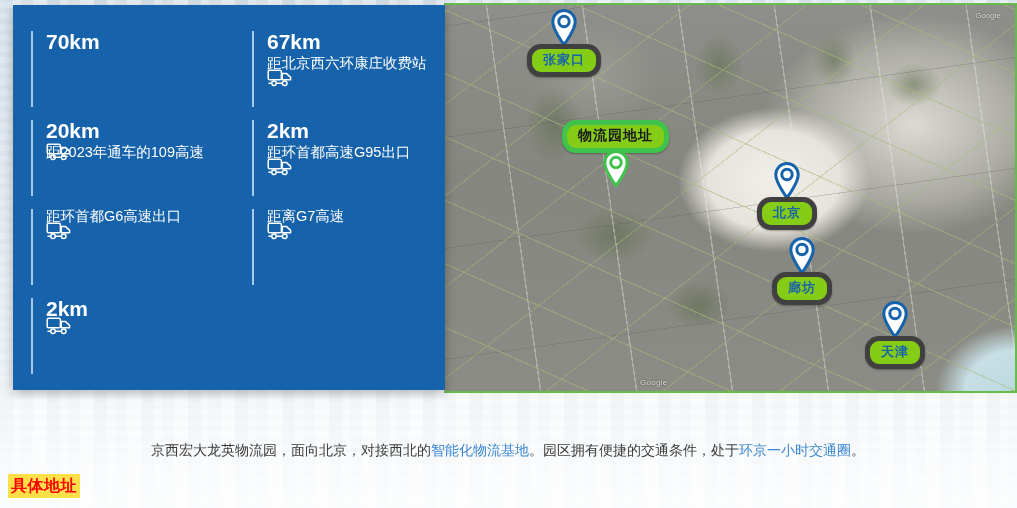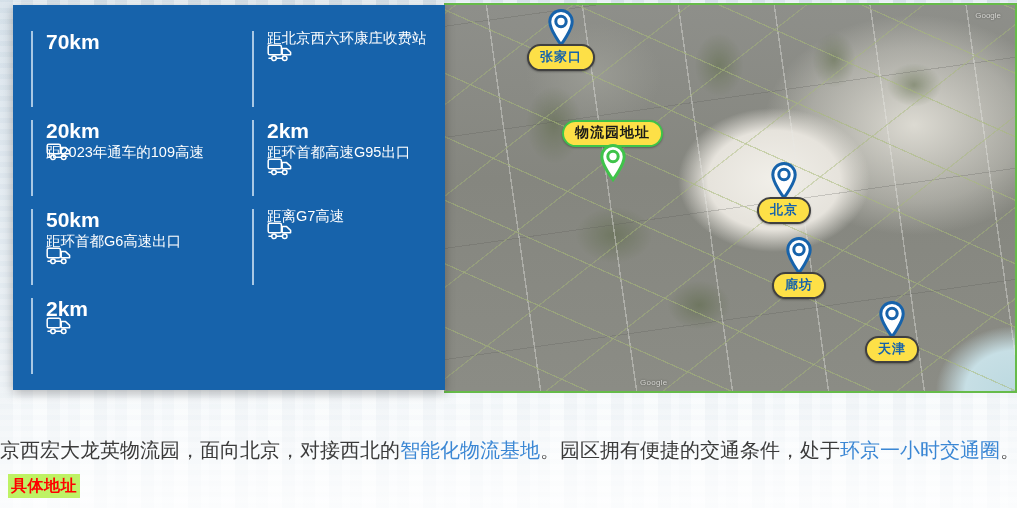--- a/index.html
+++ b/index.html
@@ -125,22 +125,22 @@
   .marker {
     position: absolute;
     display: flex;
     flex-direction: column;
     align-items: center;
   }
   .marker .pin {
     line-height: 0;
   }
   .pill {
-    background: #fde047;
-    border: 2px solid #404040;
+    background: #84cc16;
+    border: 5px solid #404040;
     border-radius: 14px;
     color: #1763ab;
     font-size: 13px;
     font-weight: bold;
     padding: 2px 11px 3px 11px;
     white-space: nowrap;
     box-shadow: 0 1px 2px rgba(0,0,0,0.30);
     letter-spacing: 1px;
   }
   .marker.green .pill {
@@ -201,35 +201,36 @@
     margin-top: -4px;
     display: block;
   }
   .truck-icon.overlap {
     margin-top: -19px;
   }
 
   
   .caption {
     position: absolute;
-    left: 0;
+    left: 8px;
     top: 438px;
     width: 1000px;
-    font-size: 20px;
+    font-size: 14px;
     line-height: 24px;
     color: #3b3b3b;
     letter-spacing: 0px;
     white-space: nowrap;
+    text-align: center;
   }
   .caption .hl-blue { color: #3b87d4; }
   .address-tag {
     position: absolute;
     left: 8px;
     top: 474px;
-    background: #bef264;
+    background: #fde047;
     color: #ff0000;
     font-size: 16px;
     font-weight: bold;
     line-height: 22px;
     padding: 1px 3px;
     letter-spacing: 0.5px;
   }
 </style>
 </head>
 <body>
@@ -285,20 +286,21 @@
         <span class="pill">天津</span>
       </div>
     </div>
 
   <div class="info-panel">
     <div class="info-grid" id="info-grid">
         <div class="info-item">
           <div class="info-value">70km</div>
         </div>
         <div class="info-item">
+          <div class="info-value">67km</div>
           <div class="info-desc">距北京西六环康庄收费站</div>
           <span class="truck-icon"><svg width="26" height="19" viewBox="0 0 26 19" fill="none" xmlns="http://www.w3.org/2000/svg">
               <rect x="1.2" y="1.2" width="13.2" height="9.6" rx="1.6" stroke="#ffffff" stroke-width="1.5"></rect>
               <path d="M15.2 4.4h4.1l4.3 4.0v2.4h-8.4z" stroke="#ffffff" stroke-width="1.5" stroke-linejoin="round"></path>
               <circle cx="7.0" cy="14.3" r="2.3" stroke="#ffffff" stroke-width="1.5"></circle>
               <circle cx="17.7" cy="14.3" r="2.3" stroke="#ffffff" stroke-width="1.5"></circle>
               <path d="M2.0 14.3h2.6M9.4 14.3h5.9" stroke="#ffffff" stroke-width="1.5" stroke-linecap="round"></path>
             </svg></span>
         </div>
         <div class="info-item">
@@ -317,21 +319,20 @@
           <div class="info-desc">距环首都高速G95出口</div>
           <span class="truck-icon"><svg width="26" height="19" viewBox="0 0 26 19" fill="none" xmlns="http://www.w3.org/2000/svg">
               <rect x="1.2" y="1.2" width="13.2" height="9.6" rx="1.6" stroke="#ffffff" stroke-width="1.5"></rect>
               <path d="M15.2 4.4h4.1l4.3 4.0v2.4h-8.4z" stroke="#ffffff" stroke-width="1.5" stroke-linejoin="round"></path>
               <circle cx="7.0" cy="14.3" r="2.3" stroke="#ffffff" stroke-width="1.5"></circle>
               <circle cx="17.7" cy="14.3" r="2.3" stroke="#ffffff" stroke-width="1.5"></circle>
               <path d="M2.0 14.3h2.6M9.4 14.3h5.9" stroke="#ffffff" stroke-width="1.5" stroke-linecap="round"></path>
             </svg></span>
         </div>
         <div class="info-item">
-          <div class="info-value">50km</div>
           <div class="info-desc">距环首都G6高速出口</div>
           <span class="truck-icon"><svg width="26" height="19" viewBox="0 0 26 19" fill="none" xmlns="http://www.w3.org/2000/svg">
               <rect x="1.2" y="1.2" width="13.2" height="9.6" rx="1.6" stroke="#ffffff" stroke-width="1.5"></rect>
               <path d="M15.2 4.4h4.1l4.3 4.0v2.4h-8.4z" stroke="#ffffff" stroke-width="1.5" stroke-linejoin="round"></path>
               <circle cx="7.0" cy="14.3" r="2.3" stroke="#ffffff" stroke-width="1.5"></circle>
               <circle cx="17.7" cy="14.3" r="2.3" stroke="#ffffff" stroke-width="1.5"></circle>
               <path d="M2.0 14.3h2.6M9.4 14.3h5.9" stroke="#ffffff" stroke-width="1.5" stroke-linecap="round"></path>
             </svg></span>
         </div>
         <div class="info-item">

